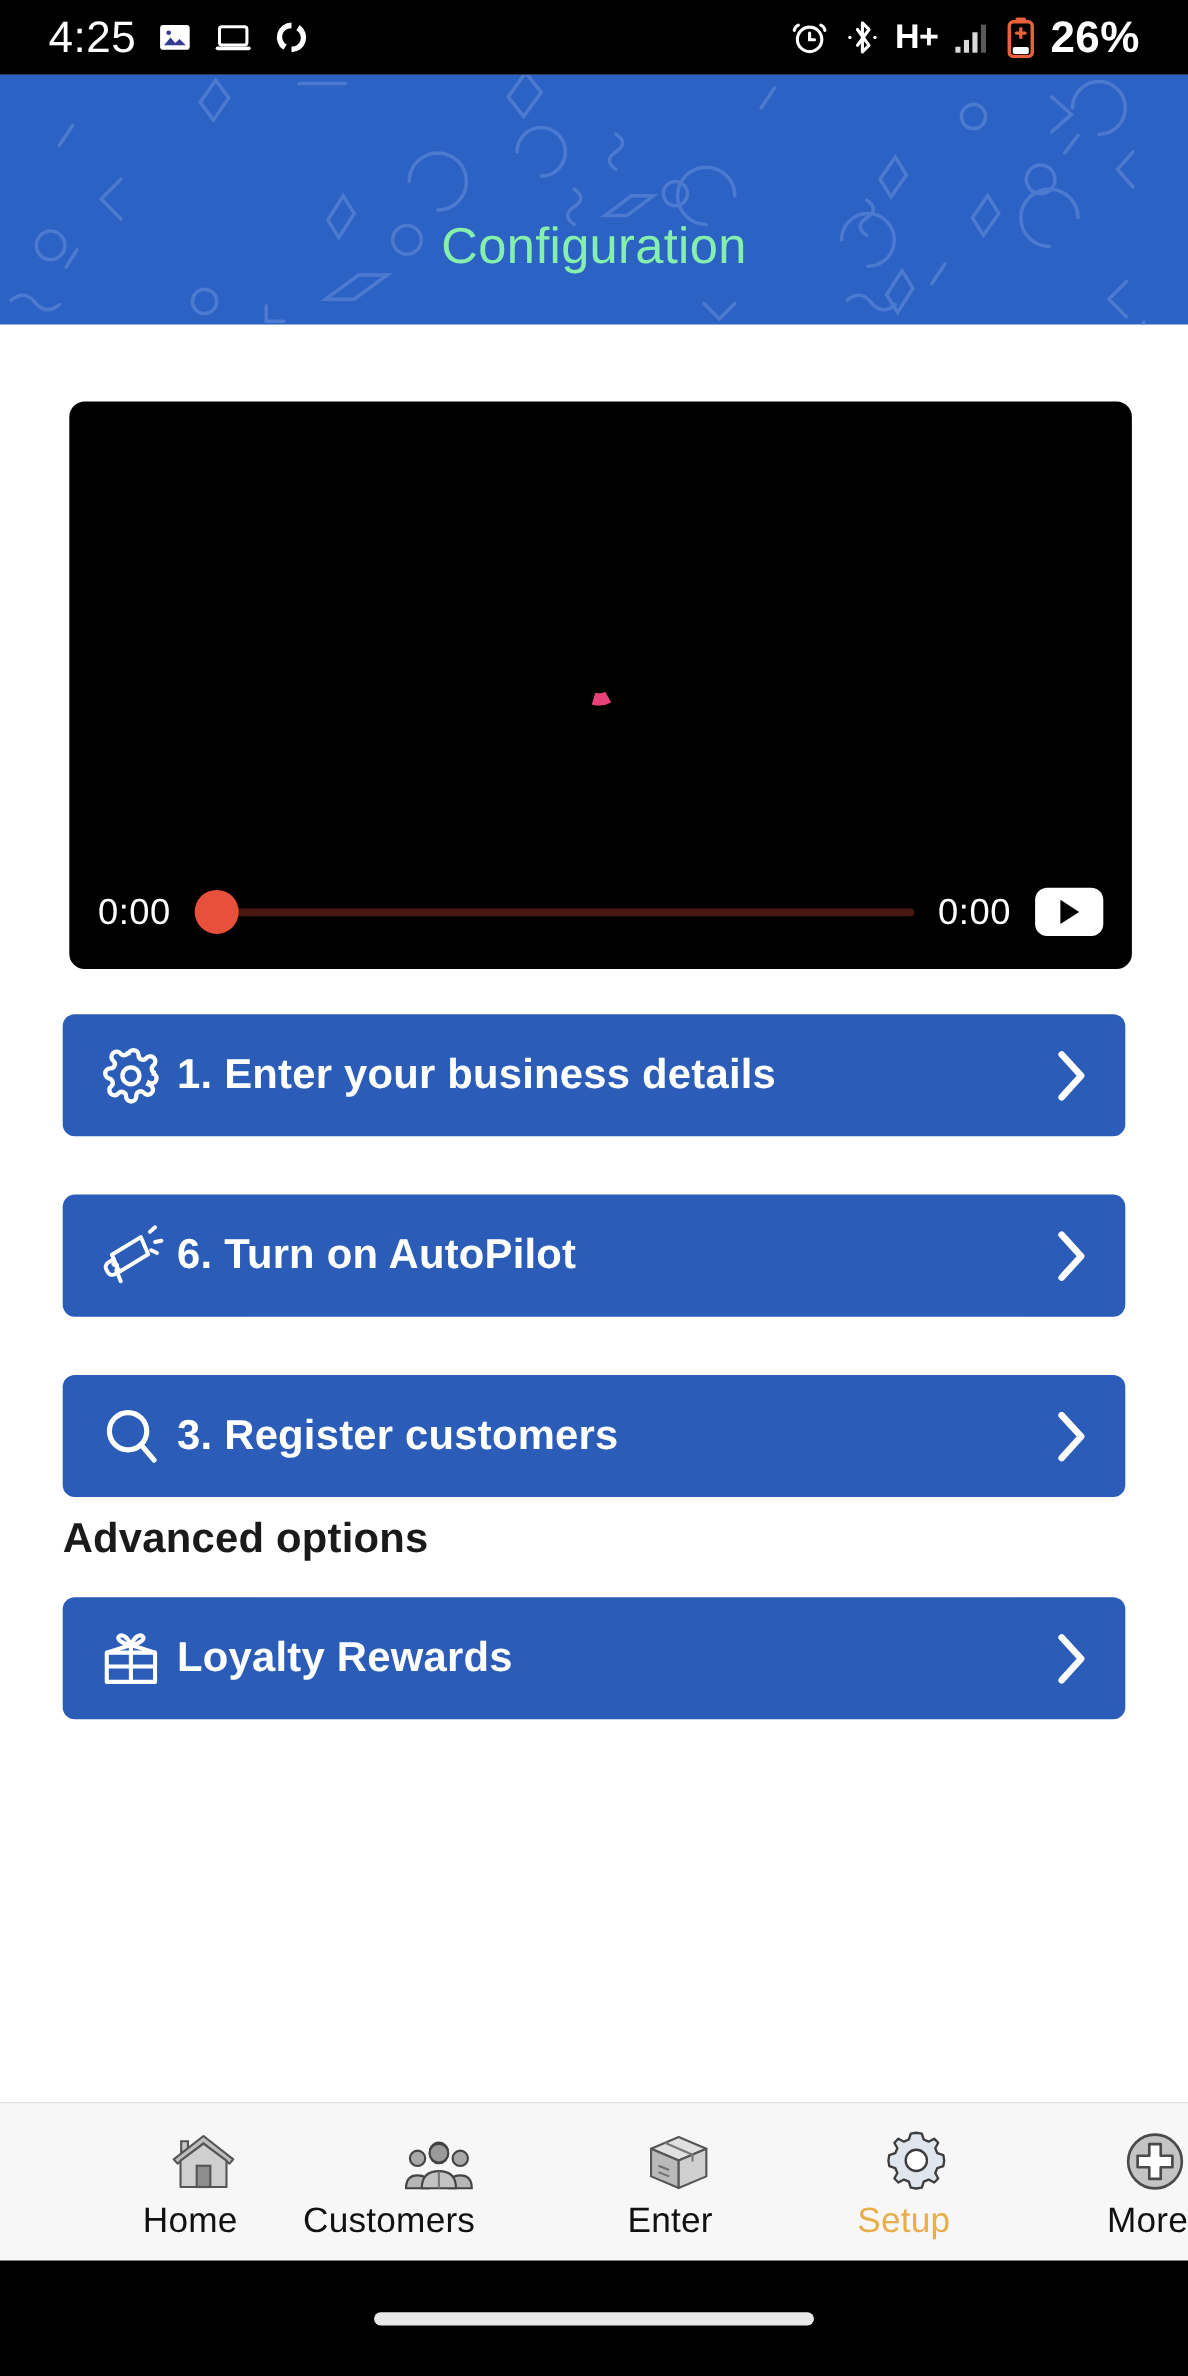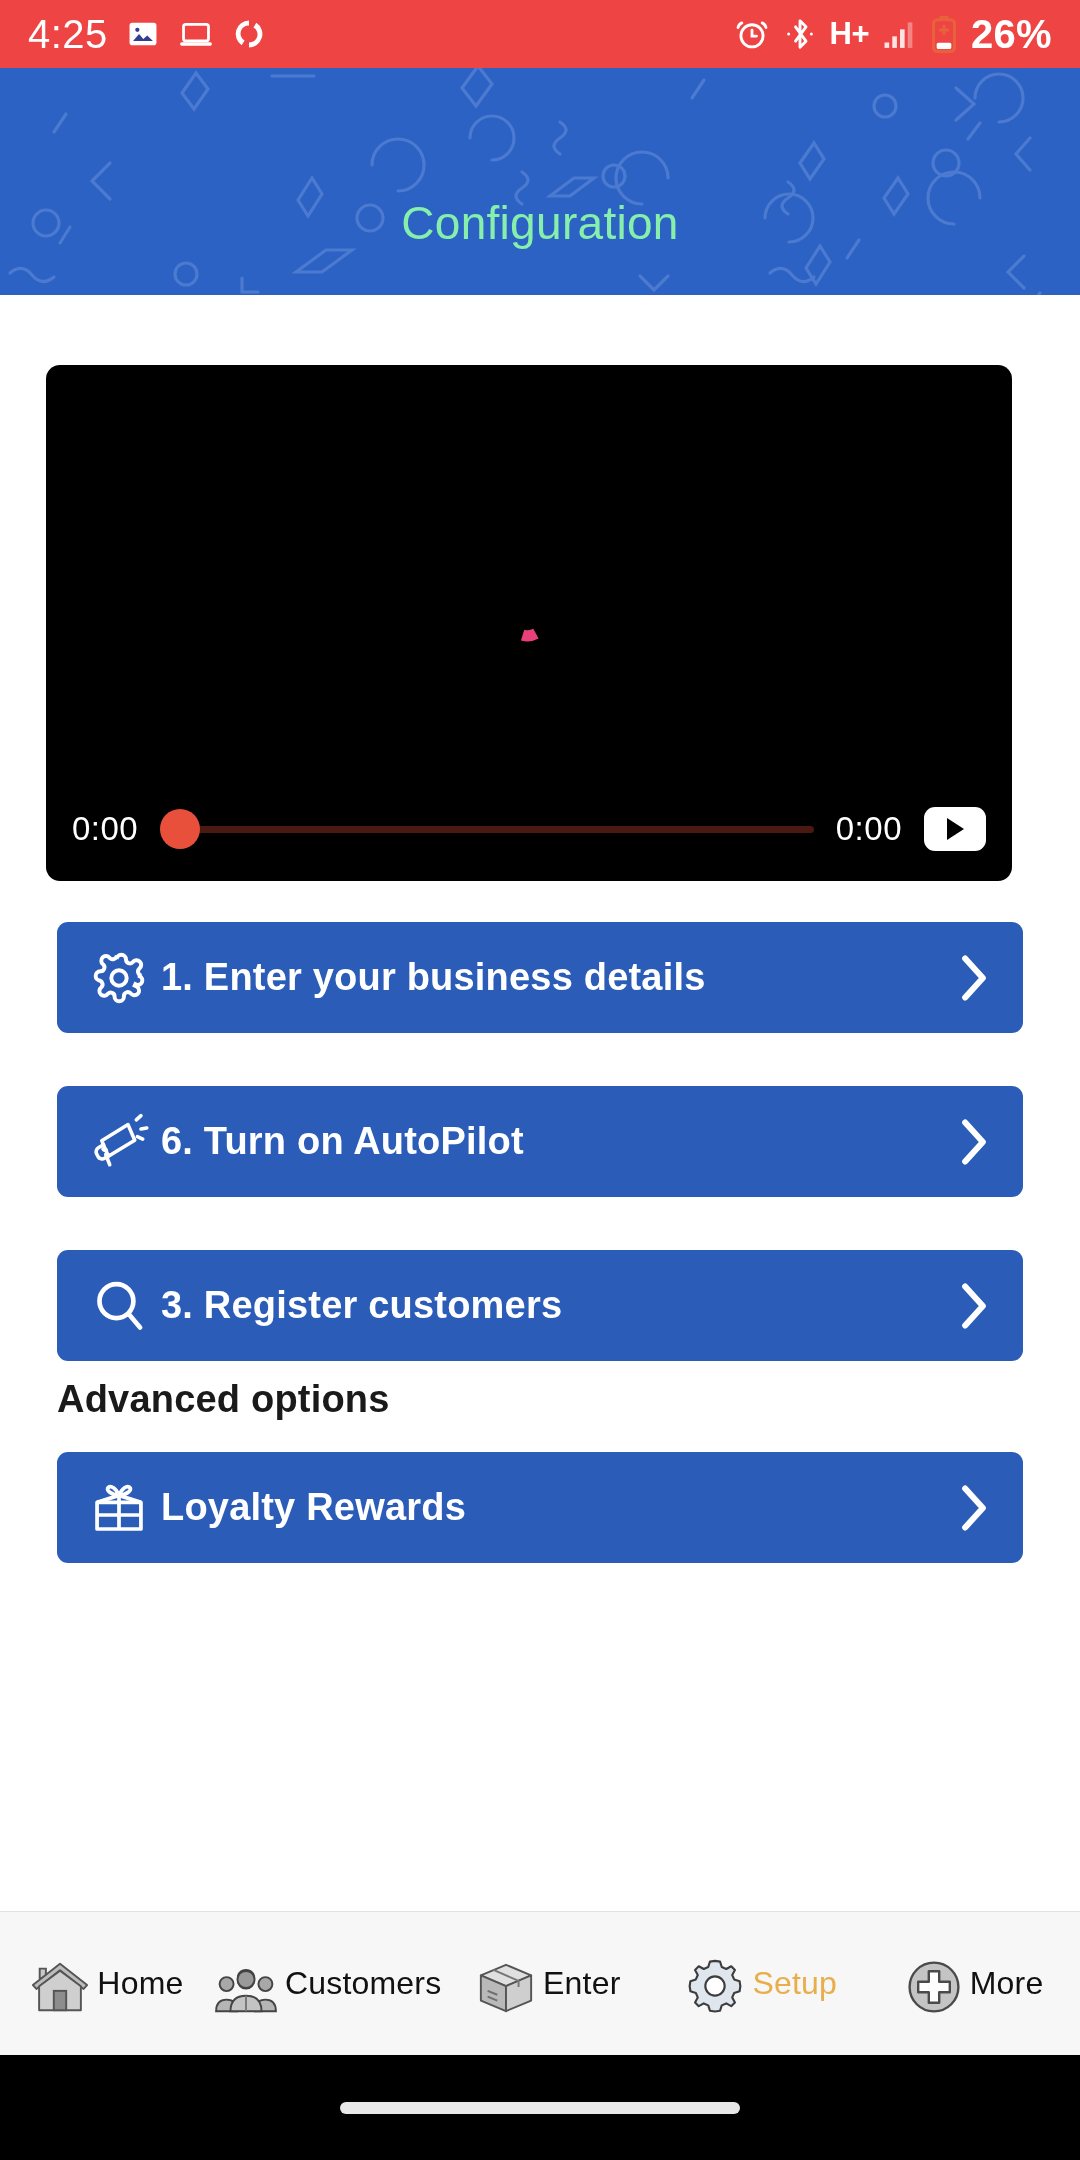--- a/index.html
+++ b/index.html
@@ -7,22 +7,22 @@
     width:1080px; height:2160px;
     font-family:"Liberation Sans", sans-serif;
     background:#ffffff;
     overflow:hidden;
   }
   .screen { position:relative; width:1080px; height:2160px; background:#ffffff; }
 
   
   .statusbar {
     position:absolute; top:0; left:0; width:1080px; height:68px;
-    background:#ef4444; display:flex; align-items:center;
-    padding:0 28px; color:#ffffff;
+    background:#000000; display:flex; align-items:center;
+    padding:0 44px; color:#ffffff;
   }
   .sb-left { display:flex; align-items:center; gap:18px; }
   .sb-time { font-size:40px; font-weight:500; letter-spacing:.5px; }
   .sb-right { margin-left:auto; display:flex; align-items:center; gap:14px; }
   .sb-icon { display:flex; align-items:center; justify-content:center; }
   .sb-hplus { font-size:31px; font-weight:700; letter-spacing:-.5px; }
   .sb-batt-text { font-size:40px; font-weight:700; letter-spacing:.3px; }
 
   
   .header {
@@ -31,21 +31,21 @@
   }
   .header-pattern { position:absolute; inset:0; opacity:1; }
   .header-title {
     position:absolute; left:0; right:0; top:128px;
     text-align:center; color:#86efac;
     font-size:46px; font-weight:400; letter-spacing:.3px;
   }
 
   
   .video-card {
-    position:absolute; left:46px; top:365px;
+    position:absolute; left:63px; top:365px;
     width:966px; height:516px;
     background:#000000; border-radius:14px; overflow:hidden;
   }
   .video-spinner {
     position:absolute; left:50%; top:50%;
     width:62px; height:62px; margin-left:-31px; margin-top:-31px;
   }
   .video-controls {
     position:absolute; left:0; right:0; bottom:0; height:104px;
     display:flex; align-items:center; padding:0 26px; gap:22px;
@@ -79,22 +79,22 @@
   }
   .adv { position:absolute; left:57px; top:1452px; width:966px; }
 
   
   .bottomnav {
     position:absolute; left:0; bottom:105px; width:1080px; height:144px;
     background:#F7F7F7; border-top:1px solid #e2e2e2;
     display:flex; align-items:center;
   }
   .nav-item {
-    flex:1; display:flex; 
-    align-items:center; justify-content:center; gap:6px;
+    flex:1; display:flex; flex-direction:column;
+    align-items:flex-end; justify-content:center; gap:6px;
   }
   .nav-icon { height:64px; display:flex; align-items:flex-end; justify-content:center; }
   .nav-label { font-size:32px; color:#111111; letter-spacing:.2px; }
   .nav-label.active { color:#E8AE4A; }
 
   .gesturebar {
     position:absolute; left:0; bottom:0; width:1080px; height:105px;
     background:#000000; display:flex; align-items:center; justify-content:center;
   }
   .gesture-pill { width:400px; height:12px; border-radius:8px; background:#e8e8e8; }

